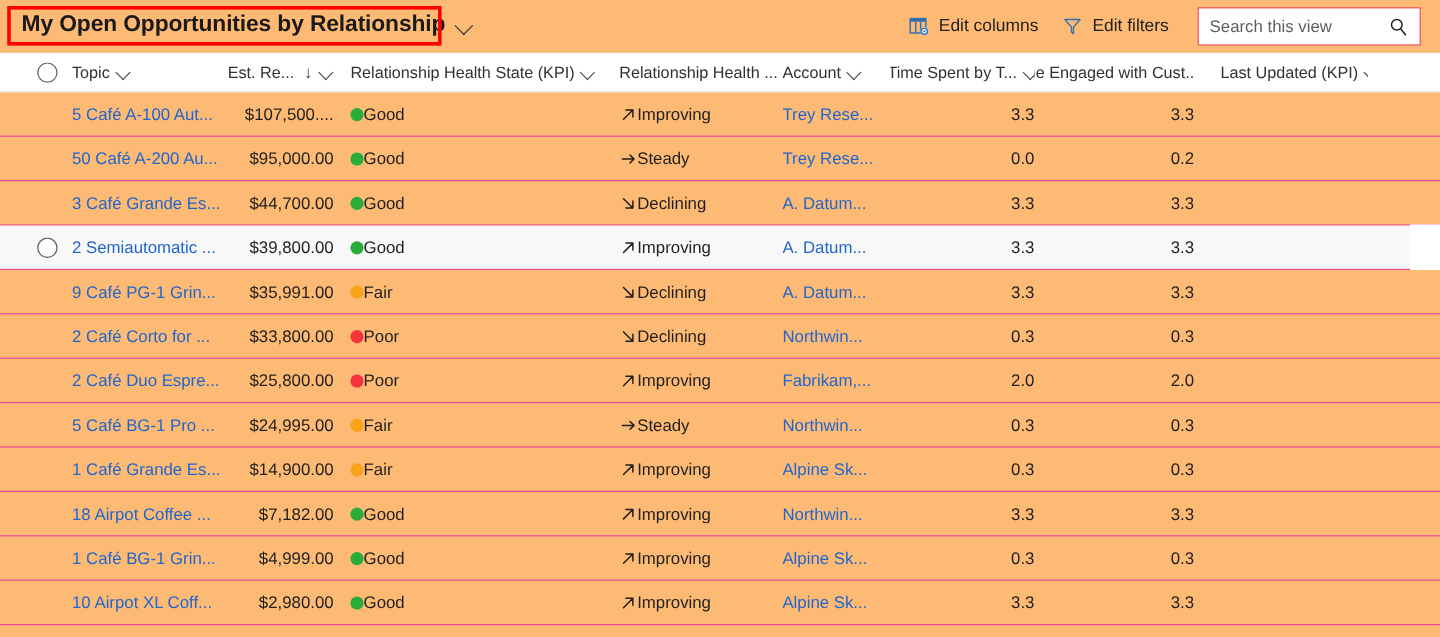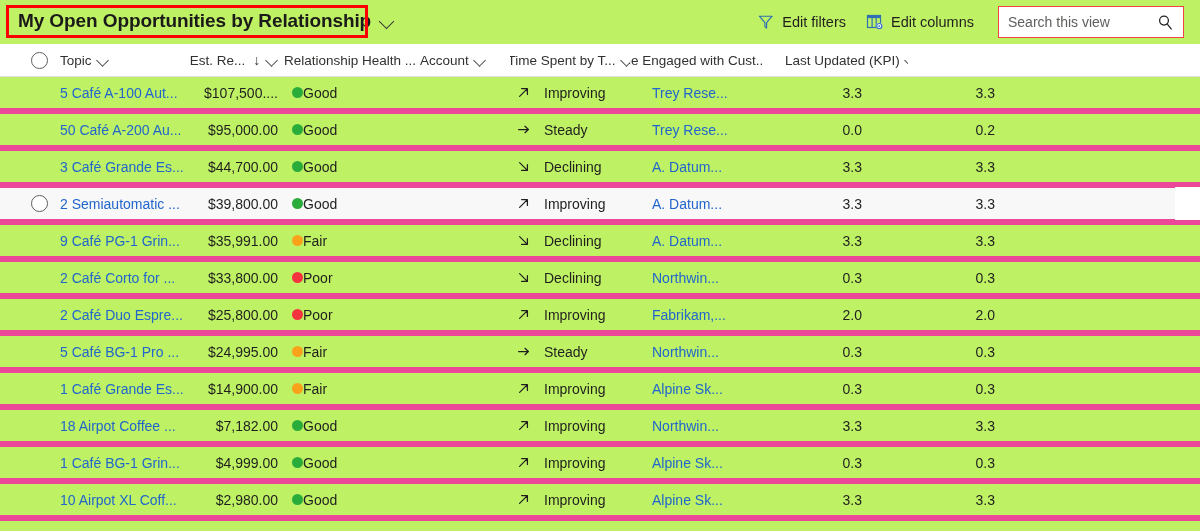--- a/index.html
+++ b/index.html
@@ -3,21 +3,21 @@
 <meta charset="utf-8">
 <style>
   * { box-sizing: border-box; }
   html, body {
     margin: 0; padding: 0;
     width: 1200px; height: 531px;
     background: #ffffff;
     font-family: "Liberation Sans", sans-serif;
     -webkit-font-smoothing: antialiased;
   }
-  .app { position: relative; width: 1200px; height: 531px; overflow: hidden; background:#bef264; }
+  .app { position: relative; width: 1200px; height: 531px; overflow: hidden; background:#fdba74; }
 
   
   .commandbar {
     position: absolute; left: 0; top: 0; width: 1200px; height: 44px;
   }
   .view-selector {
     position: absolute; left: 14px; top: 7px;
     display: flex; align-items: center; gap: 10px;
     height: 28px; padding: 0 6px 0 4px;
     cursor: pointer; background: transparent;
@@ -64,21 +64,21 @@
   }
   .searchbox input::placeholder { color: #605e5c; }
   .search-ico { position:absolute; right: 9px; top: 7px; width: 17px; height: 17px; }
 
   
   .grid { position: absolute; left: 0; top: 44px; width: 1200px; height: 487px; }
 
   .row {
     position: relative; display: flex; align-items: center;
     height: 37px; width: 1200px;
-    border-bottom: 6px solid #ec4899;
+    border-bottom: 1px solid #ec4899;
   }
   .header-row {
     height: 33px; border-bottom: 1px solid #e1dfdd; background:#fff;
   }
   .row.hover { background: #f8f8f8; }
   .row.hover::after {
     content:""; position:absolute; right:0; top:-1px; width:25px; bottom:-1px; background:#ffffff;
   }
 
   .c { flex: none; overflow: hidden; white-space: nowrap; font-size: 14px; color: #201f1e; }
@@ -103,64 +103,64 @@
     background: #fff; cursor: pointer;
   }
   .row .circlebox { visibility: hidden; }
   .row.hover .circlebox, .header-row .circlebox { visibility: visible; }
 
   .link { color: #2266cc; cursor: pointer; font-size: 14px; }
   .row.hover .link { }
 
   .kpi { display:flex; align-items:center; gap: 0; }
   .dot { width: 11px; height: 11px; border-radius: 50%; flex:none; }
-  .trend { display:flex; align-items:center; gap: 13px; }
+  .trend { display:flex; align-items:center; }
   .arrow { width: 15px; height: 15px; flex:none; }
   .num { padding-right: 0px; }
 </style>
 </head>
 <body>
 
 <div class="app">
 
   <div class="commandbar">
 
     <div class="view-selector">
       <span class="view-title">My Open Opportunities by Relationship</span>
       <span class="chev big"></span>
     </div>
 
     <div class="highlight-box"></div>
 
     <div class="cmd-actions">
-
-      <div class="cmd-btn">
-        <span class="cmd-ico">
-          <svg width="18" height="18" viewBox="0 0 18 18">
-            <path d="M2.4 3.2 L15.1 3.2 L9.6 9.6 L9.6 15.2 L7.9 13.6 L7.9 9.6 Z" fill="none" stroke="#2f6fb3" stroke-width="1.15" stroke-linejoin="round"></path>
-          </svg>
-        </span>
-        <span>Edit filters</span>
-      </div>
 
       <div class="cmd-btn">
         <span class="cmd-ico">
           <svg width="18" height="18" viewBox="0 0 18 18">
             <rect x="1.5" y="2.5" width="13" height="12" fill="none" stroke="#2f6fb3" stroke-width="1.2"></rect>
             <rect x="1.5" y="2.5" width="13" height="2.6" fill="#2f6fb3"></rect>
             <line x1="6.1" y1="5.1" x2="6.1" y2="14.5" stroke="#2f6fb3" stroke-width="1.2"></line>
             <line x1="10.2" y1="5.1" x2="10.2" y2="14.5" stroke="#2f6fb3" stroke-width="1.2"></line>
             <circle cx="13.3" cy="13.1" r="3.3" fill="#fff"></circle>
             <circle cx="13.3" cy="13.1" r="2.6" fill="none" stroke="#2f6fb3" stroke-width="1.2"></circle>
             <circle cx="13.3" cy="13.1" r="0.9" fill="#2f6fb3"></circle>
           </svg>
         </span>
         <span>Edit columns</span>
       </div>
 
+      <div class="cmd-btn">
+        <span class="cmd-ico">
+          <svg width="18" height="18" viewBox="0 0 18 18">
+            <path d="M2.4 3.2 L15.1 3.2 L9.6 9.6 L9.6 15.2 L7.9 13.6 L7.9 9.6 Z" fill="none" stroke="#2f6fb3" stroke-width="1.15" stroke-linejoin="round"></path>
+          </svg>
+        </span>
+        <span>Edit filters</span>
+      </div>
+
       <div class="searchbox">
         <input type="text" placeholder="Search this view" style="">
         <span class="search-ico">
           <svg width="17" height="17" viewBox="0 0 17 17">
             <circle cx="7" cy="6.6" r="4.4" fill="none" stroke="#201f1e" stroke-width="1.25"></circle>
             <line x1="10.3" y1="10.1" x2="14.6" y2="15.3" stroke="#201f1e" stroke-width="1.25"></line>
           </svg>
         </span>
       </div>
 
@@ -179,20 +179,26 @@
             <span class="chev"></span>
           </div>
       </div>
       <div class="c c-est">
         <div class="hcell right">
             <span class="lbl">Est. Re...</span>
             <span class="sortarrow">↓</span>
             <span class="chev"></span>
           </div>
       </div>
+      <div class="c c-rhs">
+        <div class="hcell">
+            <span class="lbl">Relationship Health State (KPI)</span>
+            <span class="chev"></span>
+          </div>
+      </div>
       <div class="c c-rh">
         <div class="hcell">
             <span class="lbl">Relationship Health ...</span>
           </div>
       </div>
       <div class="c c-acct">
         <div class="hcell">
             <span class="lbl">Account</span>
             <span class="chev"></span>
           </div>

